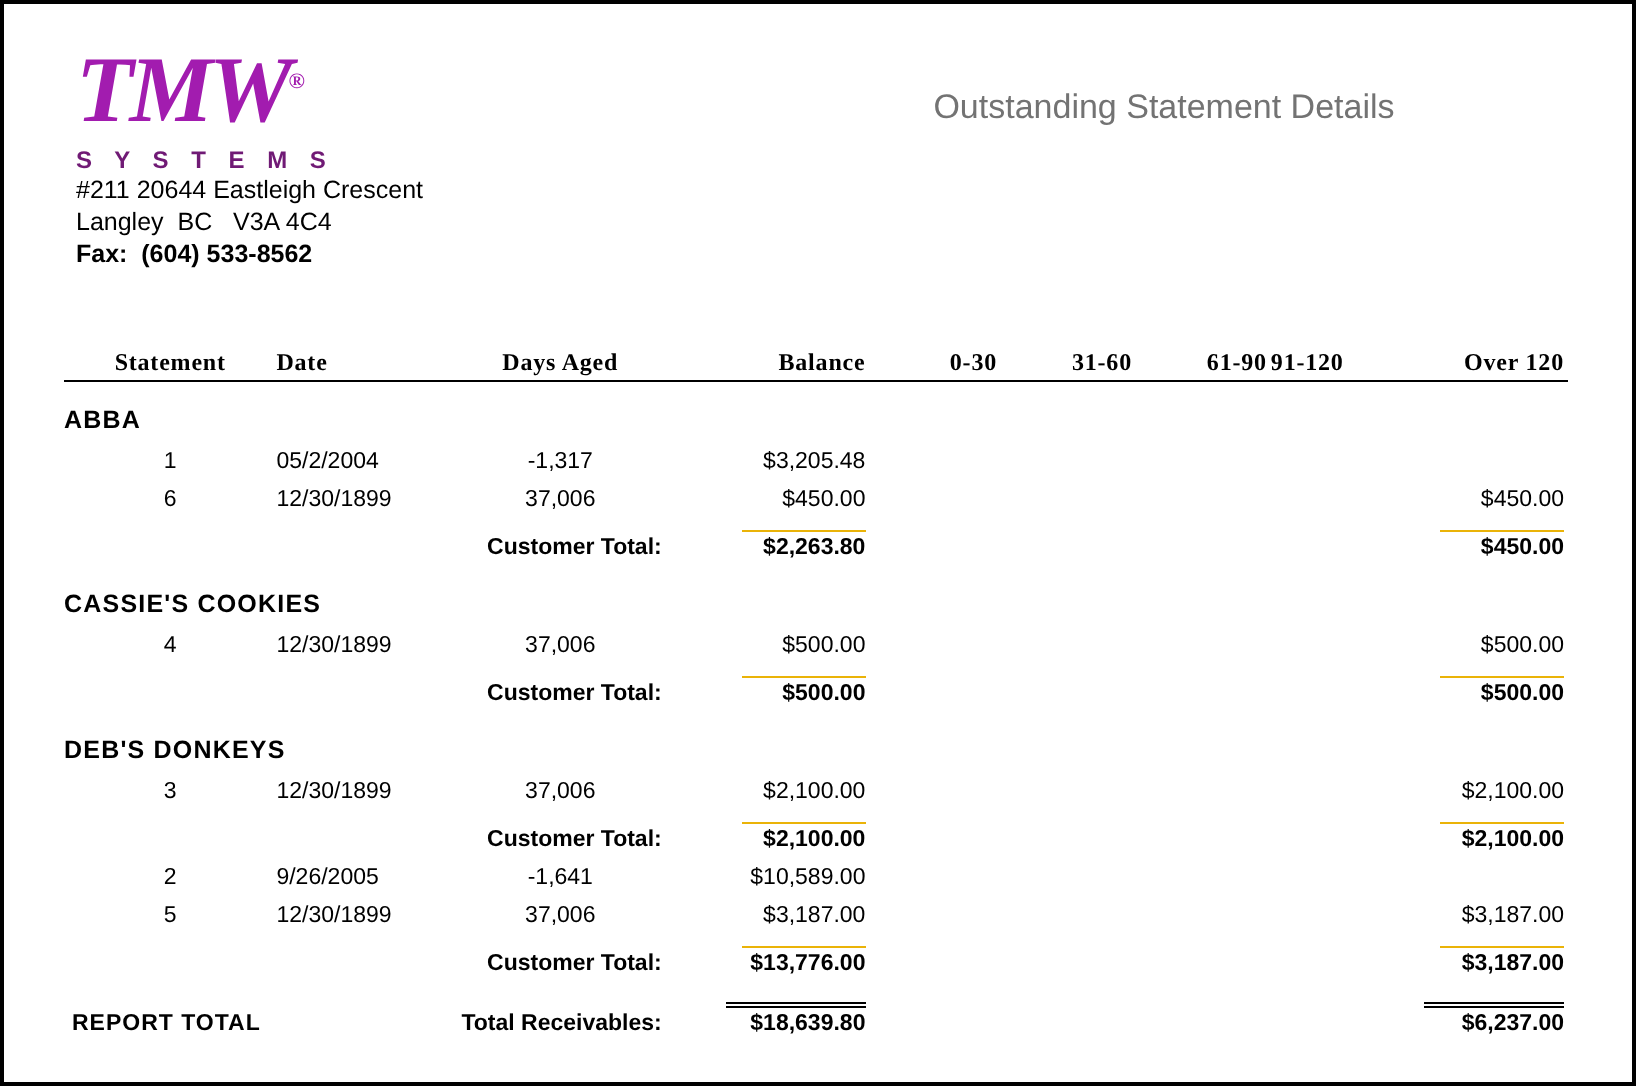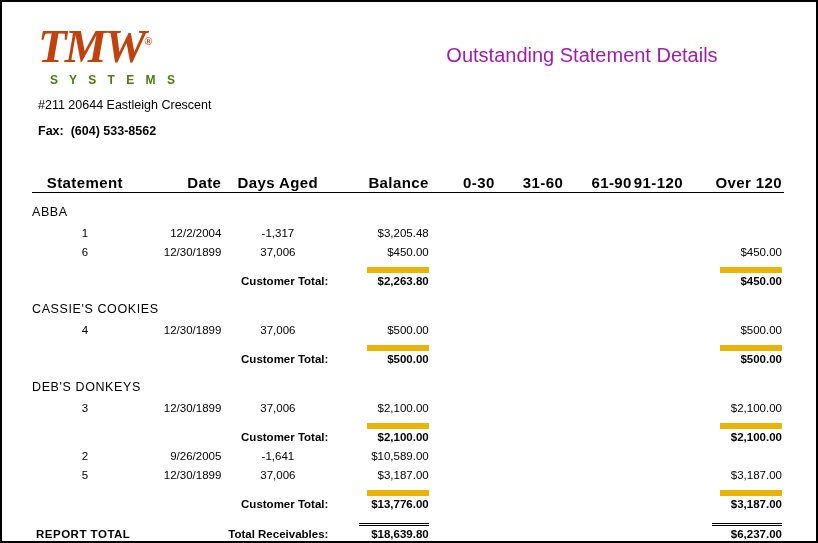--- a/index.html
+++ b/index.html
@@ -31,57 +31,56 @@
     position: absolute;
     left: 36px;
     top: 14px;
     width: 250px;
   }
   .logo-mark {
     font-family: "Liberation Serif", serif;
     font-weight: bold;
     font-size: 47px;
     letter-spacing: -2px;
-    color: #c2410c;
+    color: #a21caf;
     line-height: 50px;
     font-style: italic;
   }
   .logo-reg {
     font-size: 11px;
     vertical-align: super;
     letter-spacing: 0;
   }
   .logo-systems {
     font-family: "Liberation Sans", sans-serif;
     font-weight: bold;
     font-size: 12px;
     letter-spacing: 4px;
-    color: #4d7c0f;
+    color: #701a75;
     margin-top: 2px;
-    margin-left: 12px;
   }
   .addr {
     font-size: 12.5px;
     color: #000000;
     line-height: 16px;
-    margin-top: 10px;
+    margin-top: 0;
     white-space: pre;
   }
   .addr.bold {
     font-weight: bold;
   }
 
   .report-title {
     position: absolute;
     left: 380px;
     top: 42px;
     width: 400px;
     text-align: center;
-    font-size: 20px;
-    color: #a21caf;
+    font-size: 17px;
+    color: #737373;
     font-family: "Liberation Sans", sans-serif;
   }
 
   
   .table-wrap {
     position: absolute;
     left: 30px;
     top: 172px;
     width: 752px;
   }
@@ -90,43 +89,44 @@
     border-collapse: collapse;
     font-size: 12px;
     color: #000000;
   }
   table.report td, table.report th {
     padding: 0;
     vertical-align: bottom;
     white-space: nowrap;
   }
   .colhead th {
-    font-size: 15px;
+    font-size: 12px;
     font-weight: bold;
     padding-bottom: 4px;
     letter-spacing: 0.4px;
+    font-family: Liberation Serif, serif;
   }
   .hrule td {
     border-bottom: 1px solid #000000;
     height: 1px;
     font-size: 0;
     line-height: 0;
   }
   .c-stmt { width: 105px; text-align: center; }
-  .c-date { width: 95px; text-align: right; }
+  .c-date { width: 95px; text-align: left; }
   .c-aged { width: 110px; text-align: center; }
   .c-bal  { width: 105px; text-align: right; padding-right: 2px !important; }
   .c-b1   { width: 78px; text-align: right; padding-right: 2px !important; }
   .c-b2   { width: 78px; text-align: right; padding-right: 2px !important; }
   .c-b3   { width: 78px; text-align: right; padding-right: 2px !important; }
   .c-b4   { width: 78px; text-align: left; padding-right: 2px !important; }
   .c-b5   { width: 80px; text-align: right; padding-right: 2px !important; }
 
   tr.cust-name td {
-    font-weight: normal;
+    font-weight: bold;
     font-size: 12.5px;
     letter-spacing: 0.6px;
     padding-top: 12px;
     padding-bottom: 4px;
   }
   tr.detail td {
     font-size: 11.5px;
     padding-top: 4px;
     padding-bottom: 3px;
   }
@@ -136,21 +136,21 @@
     font-size: 11.5px;
     padding-top: 6px;
     padding-bottom: 3px;
   }
   tr.total td.label {
     text-align: right;
     padding-right: 6px;
   }
   .amt-ul {
     display: inline-block;
-    border-top: 6px solid #eab308;
+    border-top: 1px solid #eab308;
     padding-top: 2px;
     min-width: 62px;
     text-align: right;
   }
   .amt-dbl {
     display: inline-block;
     border-top: 3px double #000000;
     padding-top: 2px;
     min-width: 70px;
     text-align: right;
@@ -173,20 +173,21 @@
 </head>
 <body>
 
 <div class="page">
   <div class="inner">
 
     <div class="logo-block">
       <div class="logo-mark"><span>TMW</span><span class="logo-reg">®</span></div>
       <div class="logo-systems">S Y S T E M S</div>
       <div class="addr">#211 20644 Eastleigh Crescent</div>
+      <div class="addr">Langley  BC   V3A 4C4</div>
       <div class="addr bold">Fax:  (604) 533-8562</div>
     </div>
 
     <div class="report-title">Outstanding Statement Details</div>
 
     <div class="table-wrap">
       <table class="report">
         <thead>
           <tr class="colhead">
             <th class="c-stmt">Statement</th>
@@ -203,21 +204,21 @@
             <td colspan="9"></td>
           </tr>
         </thead>
         <tbody>
 
           <tr class="cust-name">
             <td colspan="9">ABBA</td>
           </tr>
           <tr class="detail">
             <td class="c-stmt">1</td>
-            <td class="c-date">12/2/2004</td>
+            <td class="c-date">05/2/2004</td>
             <td class="c-aged">-1,317</td>
             <td class="c-bal">$3,205.48</td>
             <td class="c-b1"></td>
             <td class="c-b2"></td>
             <td class="c-b3"></td>
             <td class="c-b4"></td>
             <td class="c-b5"></td>
           </tr>
           <tr class="detail">
             <td class="c-stmt">6</td>

